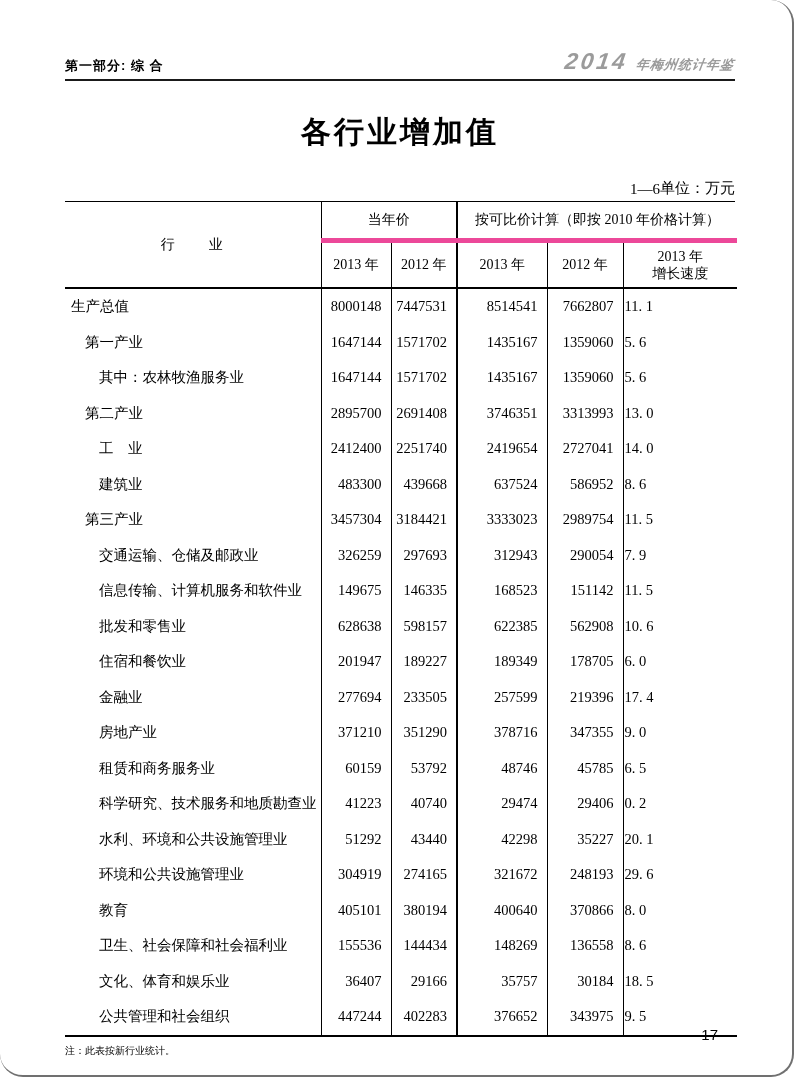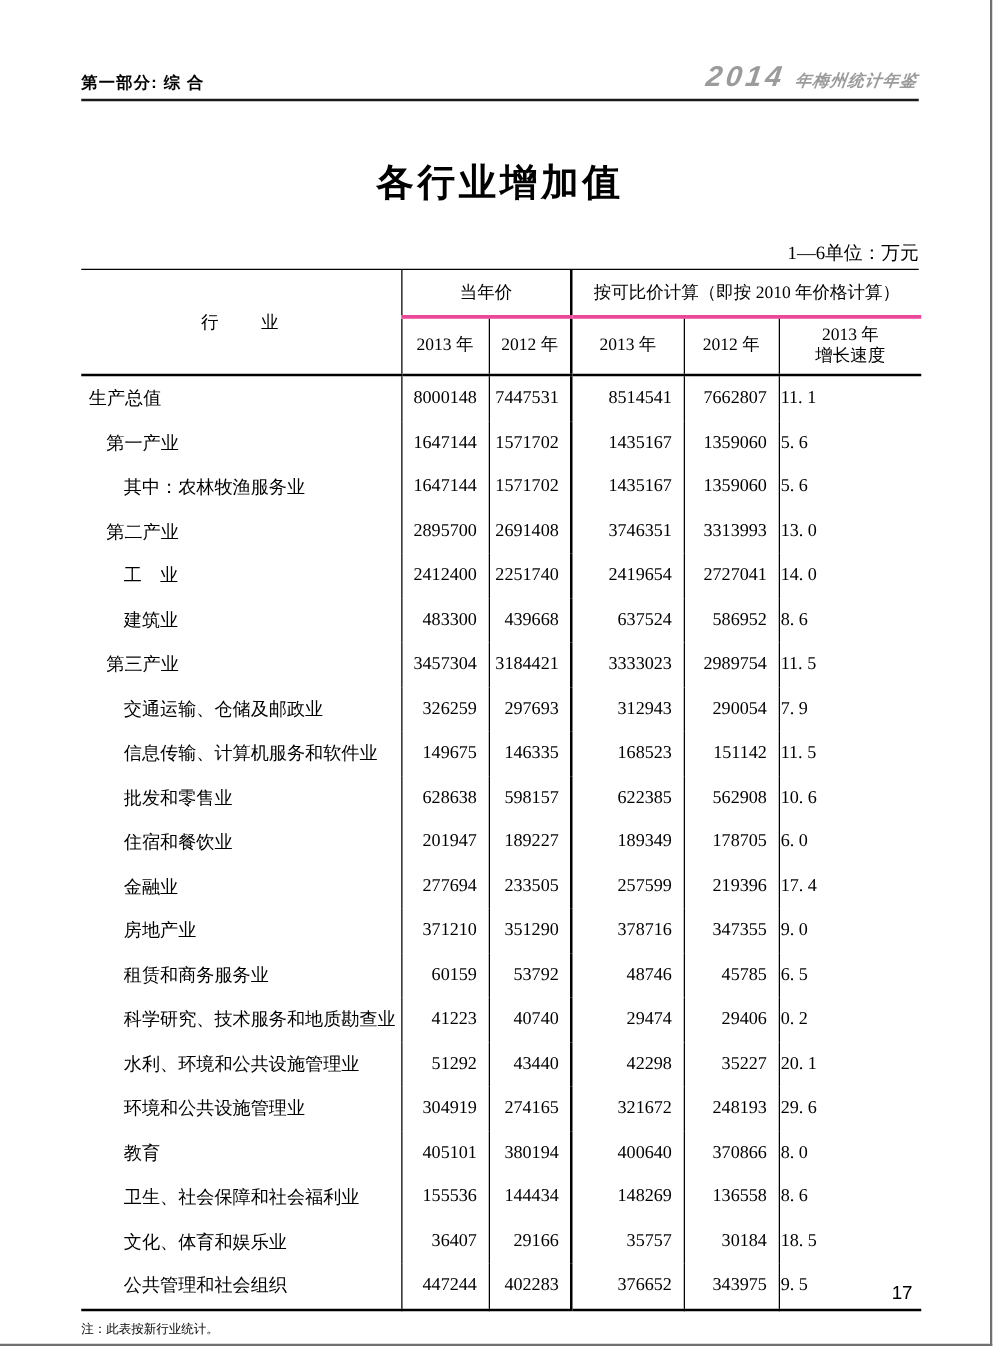--- a/index.html
+++ b/index.html
@@ -6,20 +6,21 @@
   .page{
     position:relative;
     width:794px;height:1077px;
     background:#ffffff;
     box-sizing:border-box;
     border-right:2px solid #707070;
     border-bottom:2px solid #707070;
     font-family:"Liberation Serif","DejaVu Serif",serif;
     color:#000;
     overflow:hidden;
+    border-radius:23px;
   }
   .content{margin:0 57px 0 65px;}
   
   .runhead{
     display:flex;justify-content:space-between;align-items:flex-end;
     padding-top:48px;
     border-bottom:2px solid #1a1a1a;
     padding-bottom:4px;
   }
   .runhead-left{
@@ -31,56 +32,56 @@
     font-style:italic;font-weight:bold;color:#9b9b9b;
     transform:skewX(-8deg);
     white-space:nowrap;
   }
   .runhead-right .big{font-size:23px;letter-spacing:3px;}
   .runhead-right .small{font-size:13px;letter-spacing:1px;margin-left:4px;}
   
   .doc-title{
     text-align:center;
     font-size:30px;font-weight:bold;letter-spacing:3px;
-    margin-top:45px;
+    margin-top:31px;
   }
   
   .table-meta{
     display:flex;justify-content:flex-end;align-items:flex-end;
     margin-top:26px;
     font-size:15px;
     border-bottom:1px solid #000;
     padding-bottom:3px;
   }
   
   table.stat{
     border-collapse:collapse;
     table-layout:fixed;
     width:672px;
     border-top:none;
     border-bottom:2px solid #000;
     font-size:14.5px;
   }
   table.stat th{font-weight:normal;font-size:14px;}
   .th-industry{border-bottom:2px solid #000;letter-spacing:2px;}
-  .th-group{border-bottom:3px solid #ec4899;height:34px;}
+  .th-group{border-bottom:5px solid #ec4899;height:34px;}
   .gl{border-left:1px solid #000;}
   .gl2{border-left:2px solid #000;margin-left:47px;}
   thead tr.yrs th{border-bottom:2px solid #000;height:42px;line-height:1.25;}
   tbody td{height:33.5px;vertical-align:middle;}
   td.num{text-align:right;padding-right:9px;font-size:14.5px;}
   td.growth{text-align:left;padding-right:26px;}
   td.lbl{text-align:left;}
   .ind-0{padding-left:6px;}
   .ind-1{padding-left:20px;}
   .ind-2{padding-left:34px;}
   
   .note{font-size:10px;margin-top:7px;}
   .folio{
-    position:absolute;right:62px;bottom:32px;
+    position:absolute;right:74px;bottom:32px;
     font-family:"Liberation Sans","DejaVu Sans",sans-serif;
     font-size:15px;
   }
 </style>
 </head>
 <body>
 
 <div class="page">
   <div class="content">
 

